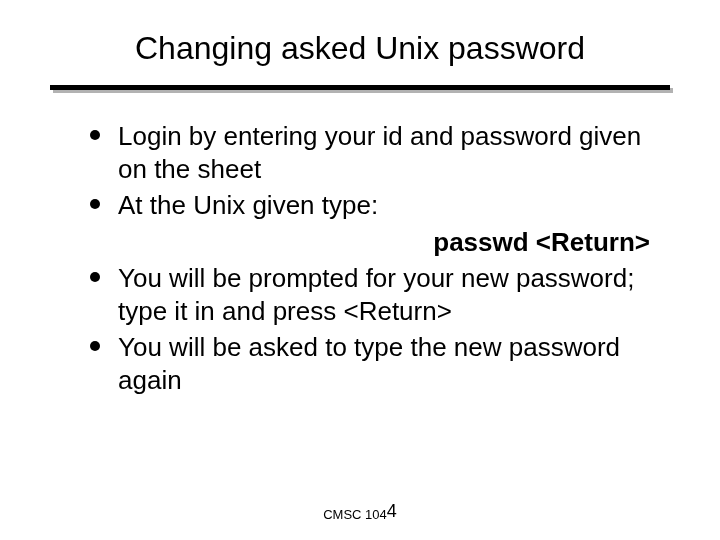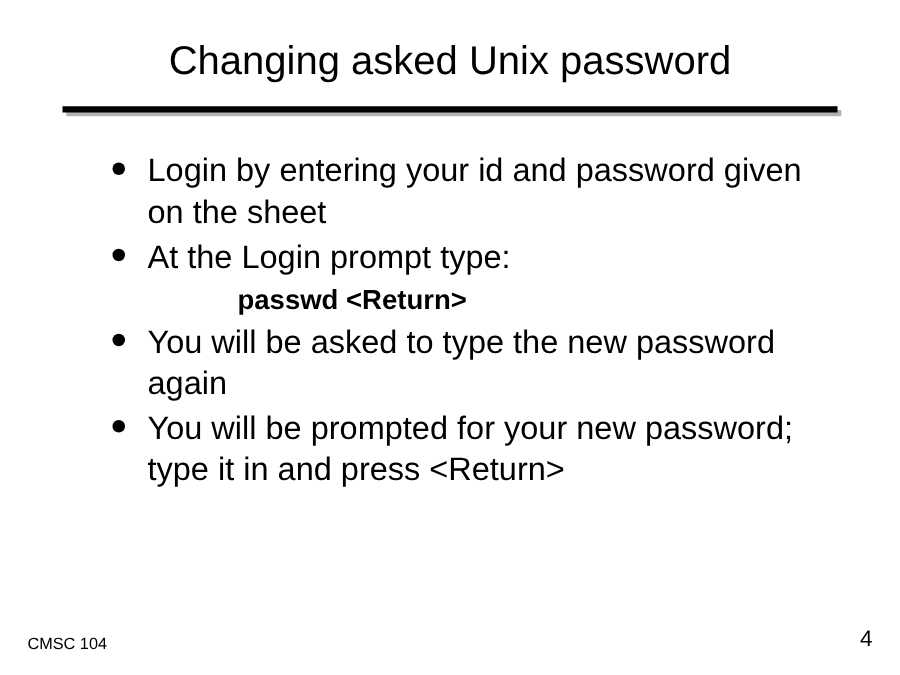--- a/index.html
+++ b/index.html
@@ -58,35 +58,36 @@
     .bullet-icon {
       position: absolute;
       left: 0;
       top: 10px;
       width: 10px;
       height: 10px;
       background: #000000;
       border-radius: 50%;
     }
     .sub-line {
-      font-size: 22px;
+      font-size: 26px;
       color: #000000;
       font-weight: bold;
       padding-left: 100px;
       line-height: 1.25;
       margin-bottom: 4px;
       font-family: Arial, Helvetica, sans-serif;
+      text-align: right;
     }
     .footer {
       position: absolute;
       bottom: 18px;
       left: 22px;
       right: 22px;
       display: flex;
-      justify-content: space-between;
+      justify-content: center;
       align-items: flex-end;
       font-size: 13px;
       color: #000000;
       font-family: Arial, Helvetica, sans-serif;
     }
     .footer-left {
       font-size: 13px;
     }
     .footer-right {
       font-size: 18px;
@@ -104,32 +105,32 @@
   <div class="content">
     <ul class="bullet-list">
 
       <li class="bullet-item">
         <span class="bullet-icon"></span>
         <span>Login by entering your id and password given on the sheet</span>
       </li>
 
       <li class="bullet-item">
         <span class="bullet-icon"></span>
-        <span>At the Login prompt type:</span>
+        <span>At the Unix given type:</span>
       </li>
       <div class="sub-line">passwd &lt;Return&gt;</div>
 
       <li class="bullet-item">
         <span class="bullet-icon"></span>
-        <span>You will be asked to type the new password again</span>
+        <span>You will be prompted for your new password; type it in and press &lt;Return&gt;</span>
       </li>
 
       <li class="bullet-item">
         <span class="bullet-icon"></span>
-        <span>You will be prompted for your new password; type it in and press &lt;Return&gt;</span>
+        <span>You will be asked to type the new password again</span>
       </li>
 
     </ul>
   </div>
 
   <div class="footer">
     <span class="footer-left">CMSC 104</span>
     <span class="footer-right">4</span>
   </div>
 

